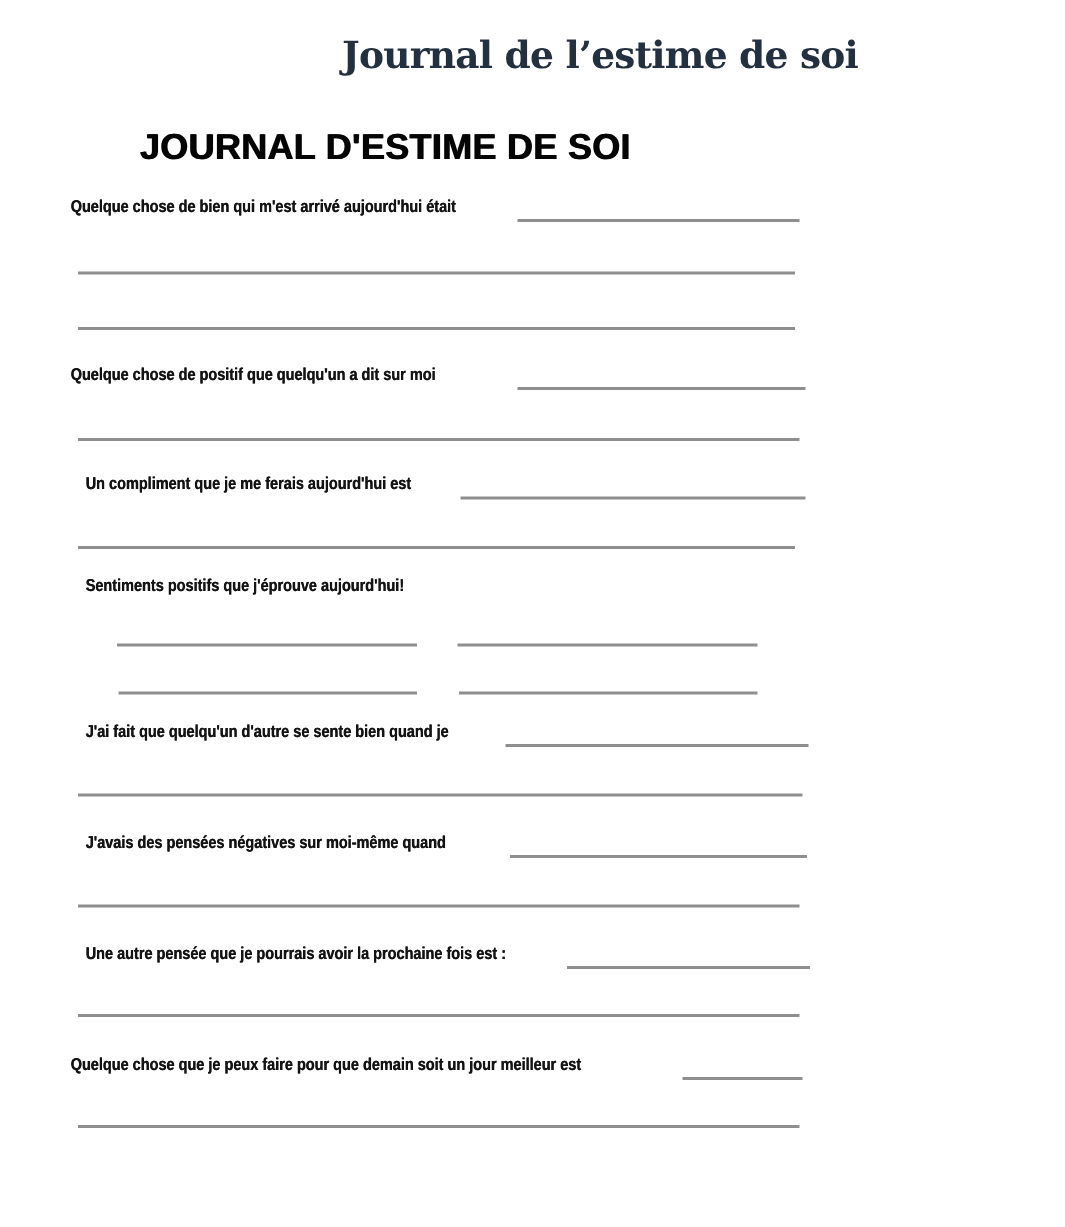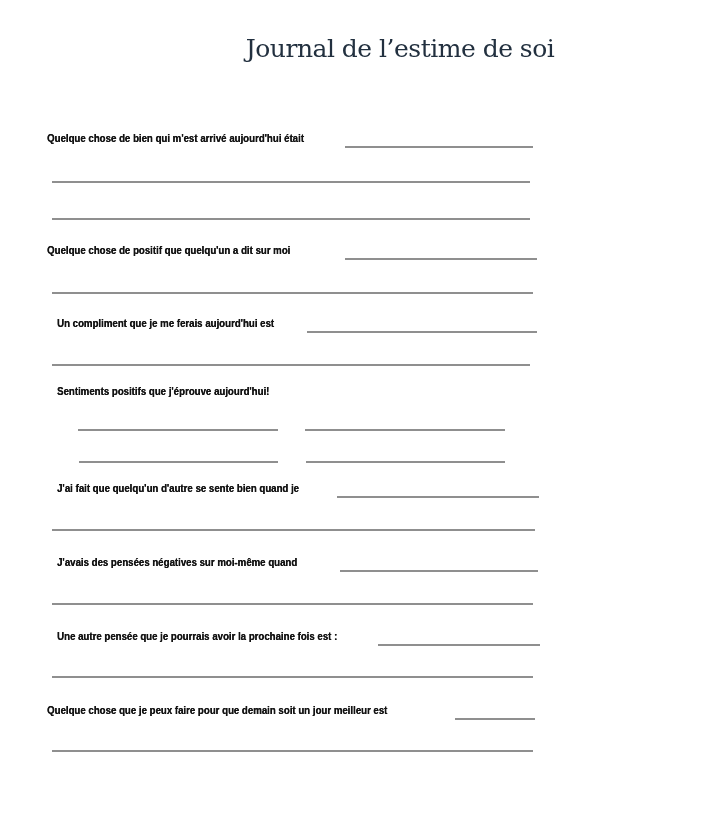--- a/index.html
+++ b/index.html
@@ -1,23 +1,23 @@
 <!DOCTYPE html>
 <html><head>
 <meta charset="utf-8">
 <style>
   html,body{margin:0;padding:0;}
   body{
     width:710px;height:818px;background:#ffffff;position:relative;
     font-family:"Liberation Sans", sans-serif;overflow:hidden;
   }
   .web-title{
-    position:absolute;top:34px;left:0;width:710px;box-sizing:border-box;
+    position:absolute;top:22px;left:0;width:710px;box-sizing:border-box;
     padding-left:90px;text-align:center;
-    font-family:"DejaVu Serif", serif;font-weight:400;font-size:25px;
+    font-family:"DejaVu Serif", serif;font-weight:700;font-size:25px;
     color:#22303f;letter-spacing:-0.5px;white-space:nowrap;
   }
   .sheet{position:absolute;left:0;top:0;width:710px;height:818px;}
   .sheet-heading{
     position:absolute;left:93px;top:85px;
     font-size:24px;font-weight:700;color:#050505;
     text-shadow:0.7px 0 0 #050505;letter-spacing:0.2px;white-space:nowrap;
   }
   .prompt{
     position:absolute;font-size:11.5px;font-weight:700;color:#141414;
@@ -26,20 +26,21 @@
   }
   .line{position:absolute;border-top:2px solid #8f8f8f;height:0;}
 </style>
 </head>
 <body>
 
 <div class="web-title">Journal de l’estime de soi</div>
 
 <div class="sheet">
 
+  <div class="sheet-heading">JOURNAL D'ESTIME DE SOI</div>
 
   <div class="prompt" style="left:47px;top:132px">Quelque chose de bien qui m'est arrivé aujourd'hui était</div>
   <div class="line" style="left:345px;top:146px;width:188px"></div>
   <div class="line" style="left:52px;top:181px;width:478px"></div>
   <div class="line" style="left:52px;top:218px;width:478px"></div>
 
   <div class="prompt" style="left:47px;top:244px">Quelque chose de positif que quelqu'un a dit sur moi</div>
   <div class="line" style="left:345px;top:258px;width:192px"></div>
   <div class="line" style="left:52px;top:292px;width:481px"></div>
 

